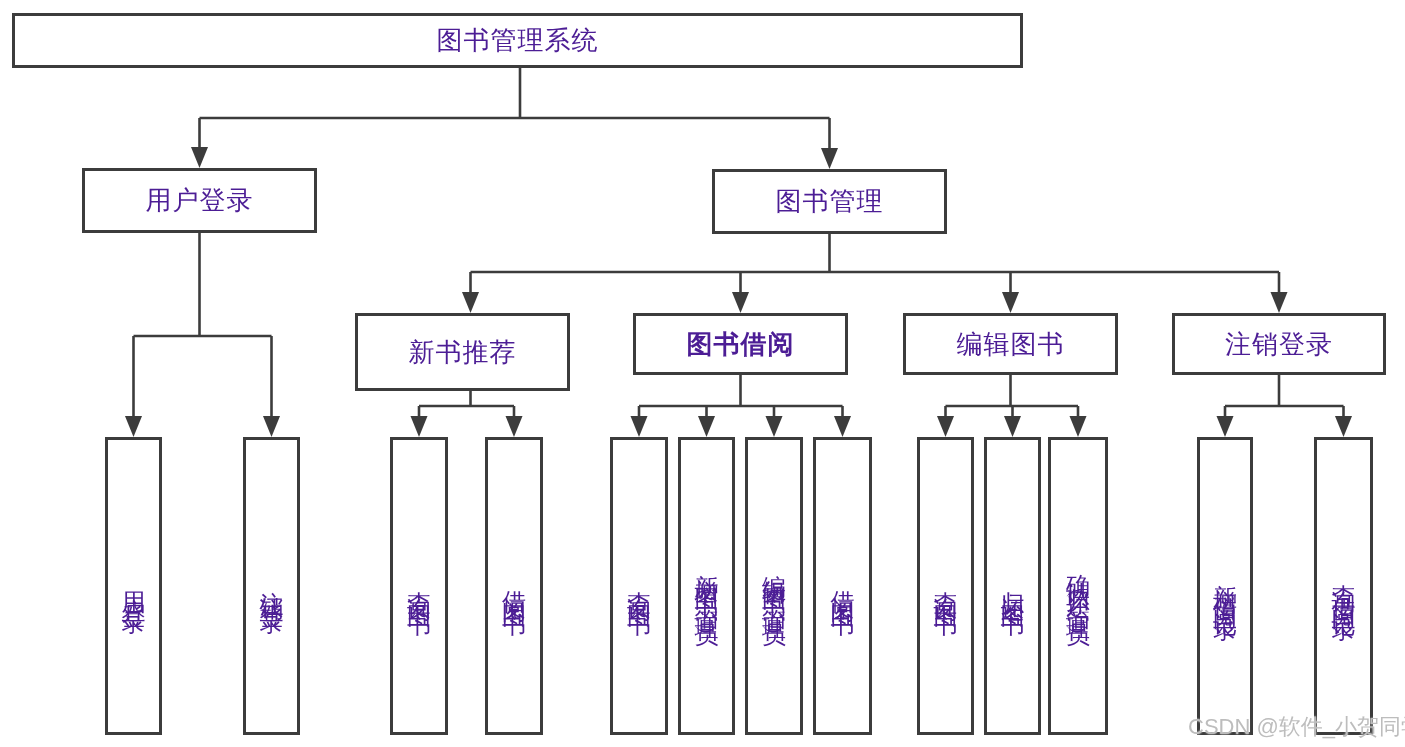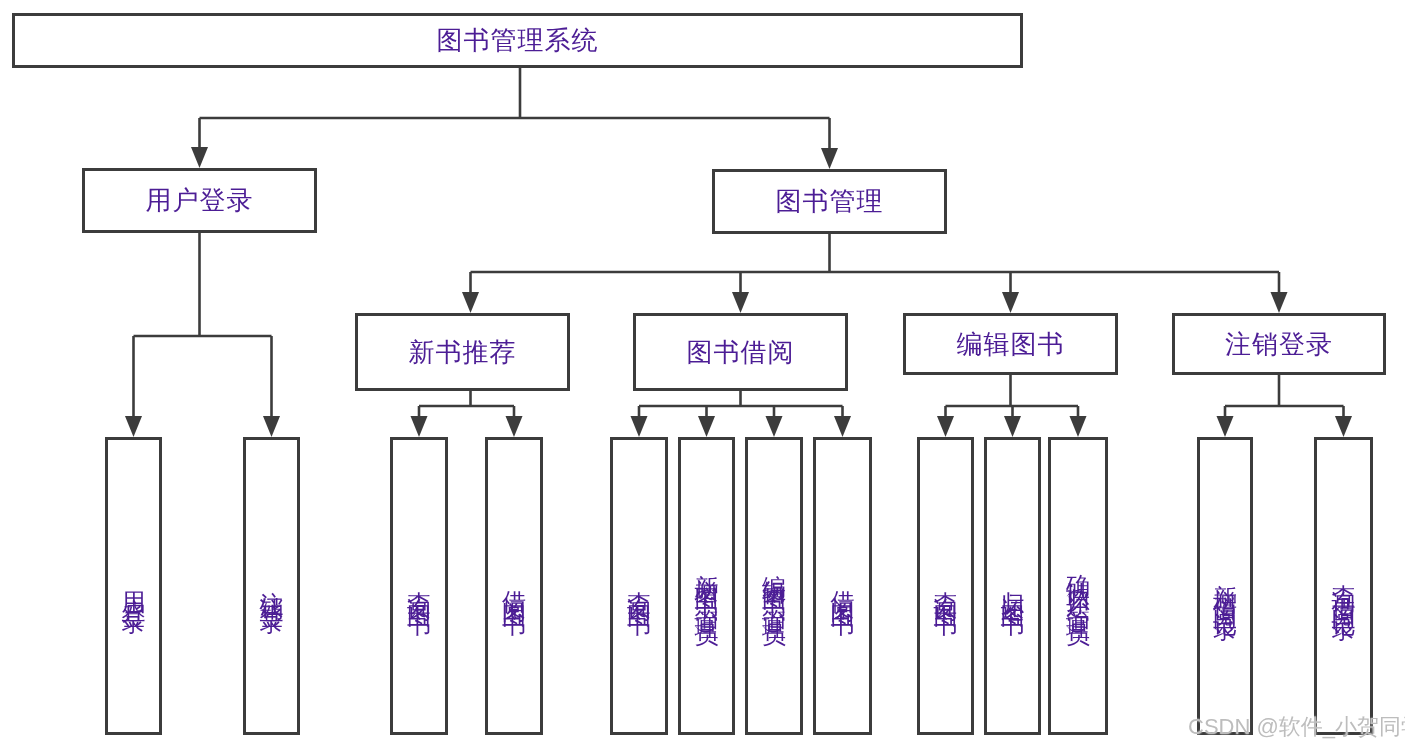--- a/index.html
+++ b/index.html
@@ -18,21 +18,21 @@
     background:#ffffff;
     display:flex;align-items:center;justify-content:center;
     color:#4c1d95;
     z-index:2;
   }
   .h{font-size:26px;letter-spacing:1px;white-space:nowrap;}
   #root-box{left:12px;top:13px;width:1011px;height:55px;}
   #branch-user-login{left:82px;top:168px;width:235px;height:65px;}
   #branch-book-mgmt{left:712px;top:169px;width:235px;height:65px;}
   #node-new-book-rec{left:355px;top:313px;width:215px;height:78px;}
-  #node-book-borrow{left:633px;top:313px;width:215px;height:78px;}
+  #node-book-borrow{left:633px;top:313px;width:215px;height:62px;font-weight:bold;}
   #node-current-borrow{left:903px;top:313px;width:215px;height:62px;}
   #node-borrow-records{left:1172px;top:313px;width:214px;height:62px;}
   .leaf{top:437px;height:298px;}
   .leaf span{
     writing-mode:vertical-rl;
     text-orientation:mixed;
     font-size:24px;
     letter-spacing:7px;
     line-height:1;
     white-space:nowrap;

